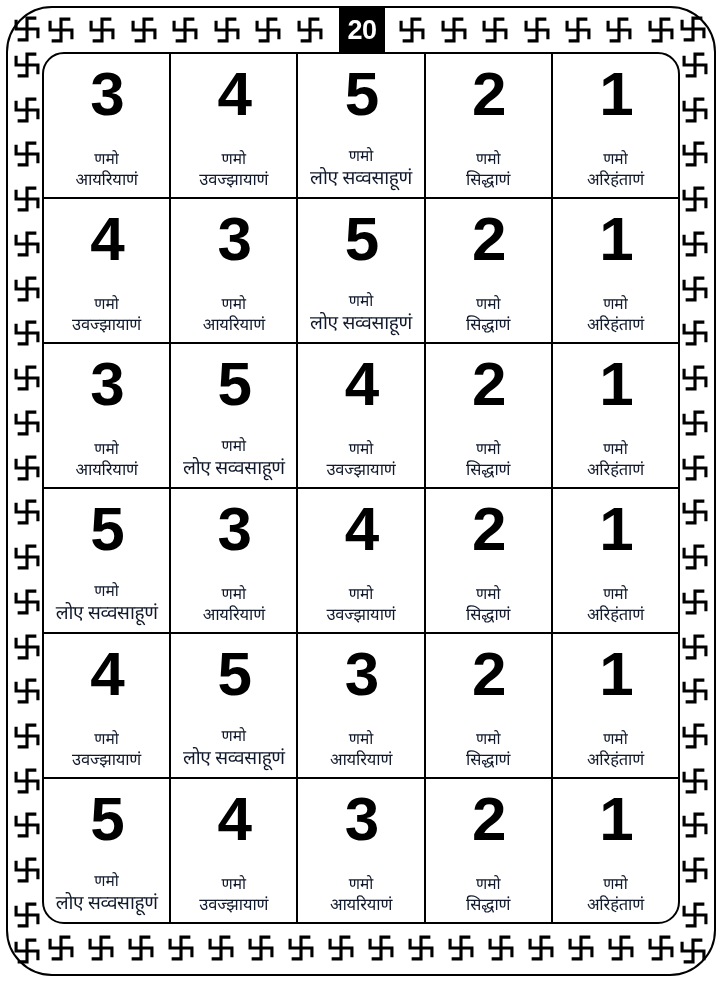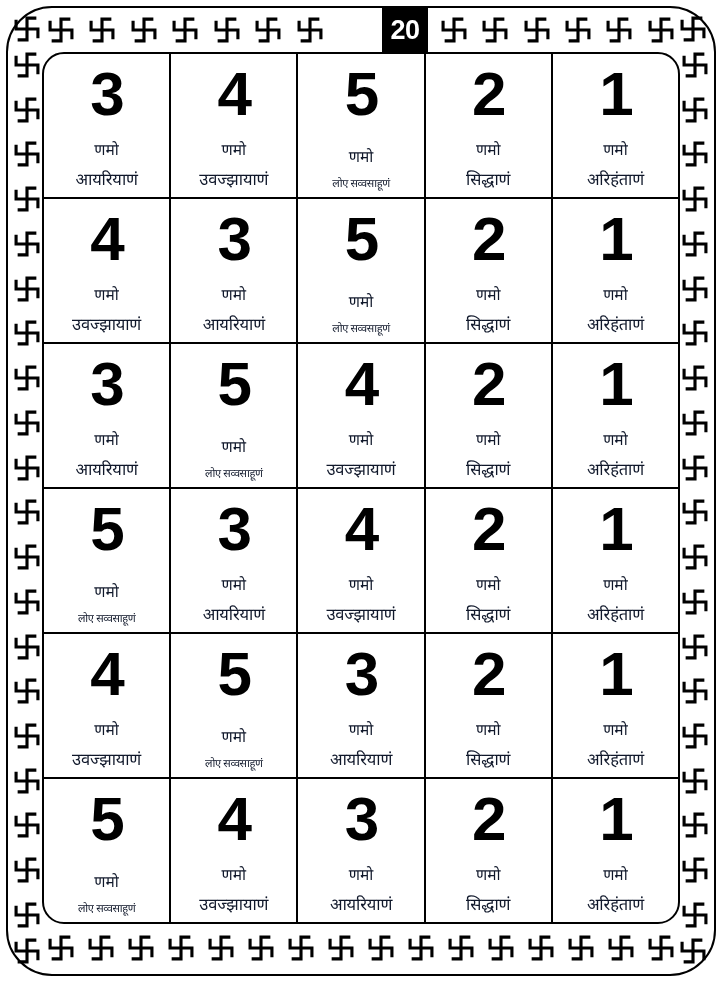--- a/index.html
+++ b/index.html
@@ -104,21 +104,20 @@
     background: #000000;
     color: #ffffff;
     display: flex;
     align-items: center;
     justify-content: center;
     font-size: 27px;
     font-weight: bold;
     letter-spacing: -0.5px;
     font-family: "Liberation Sans", "DejaVu Sans", sans-serif;
     z-index: 5;
-    margin-left: 43px;
   }
 
   
   #grid {
     position: absolute;
     left: 42px;
     top: 52px;
     width: 638px;
     height: 872px;
     box-sizing: border-box;
@@ -168,23 +167,23 @@
     font-size: 15.5px;
     line-height: 1.28;
     text-align: center;
     color: #0f172a;
     width: 100%;
     margin-top: auto;
     padding-bottom: 1px;
     white-space: nowrap;
   }
   .cell-text .line1 { display: block; font-size: 15.5px; }
-  .cell-text .line2 { display: block; font-size: 16.5px; letter-spacing: -0.2px; margin-top: 9px; }
-  
-  .cell-text.long .line2 { font-size: 11px; letter-spacing: -0.4px; }
+  .cell-text .line2 { display: block; font-size: 16.5px; letter-spacing: -0.2px; }
+  
+  .cell-text.long .line2 { font-size: 19px; letter-spacing: -0.4px; }
 </style>
 </head>
 <body>
 
 <div id="page">
 
   <div class="outer-frame"></div>
 
   <div class="border-band" id="band-top">
       <span class="swastika">

